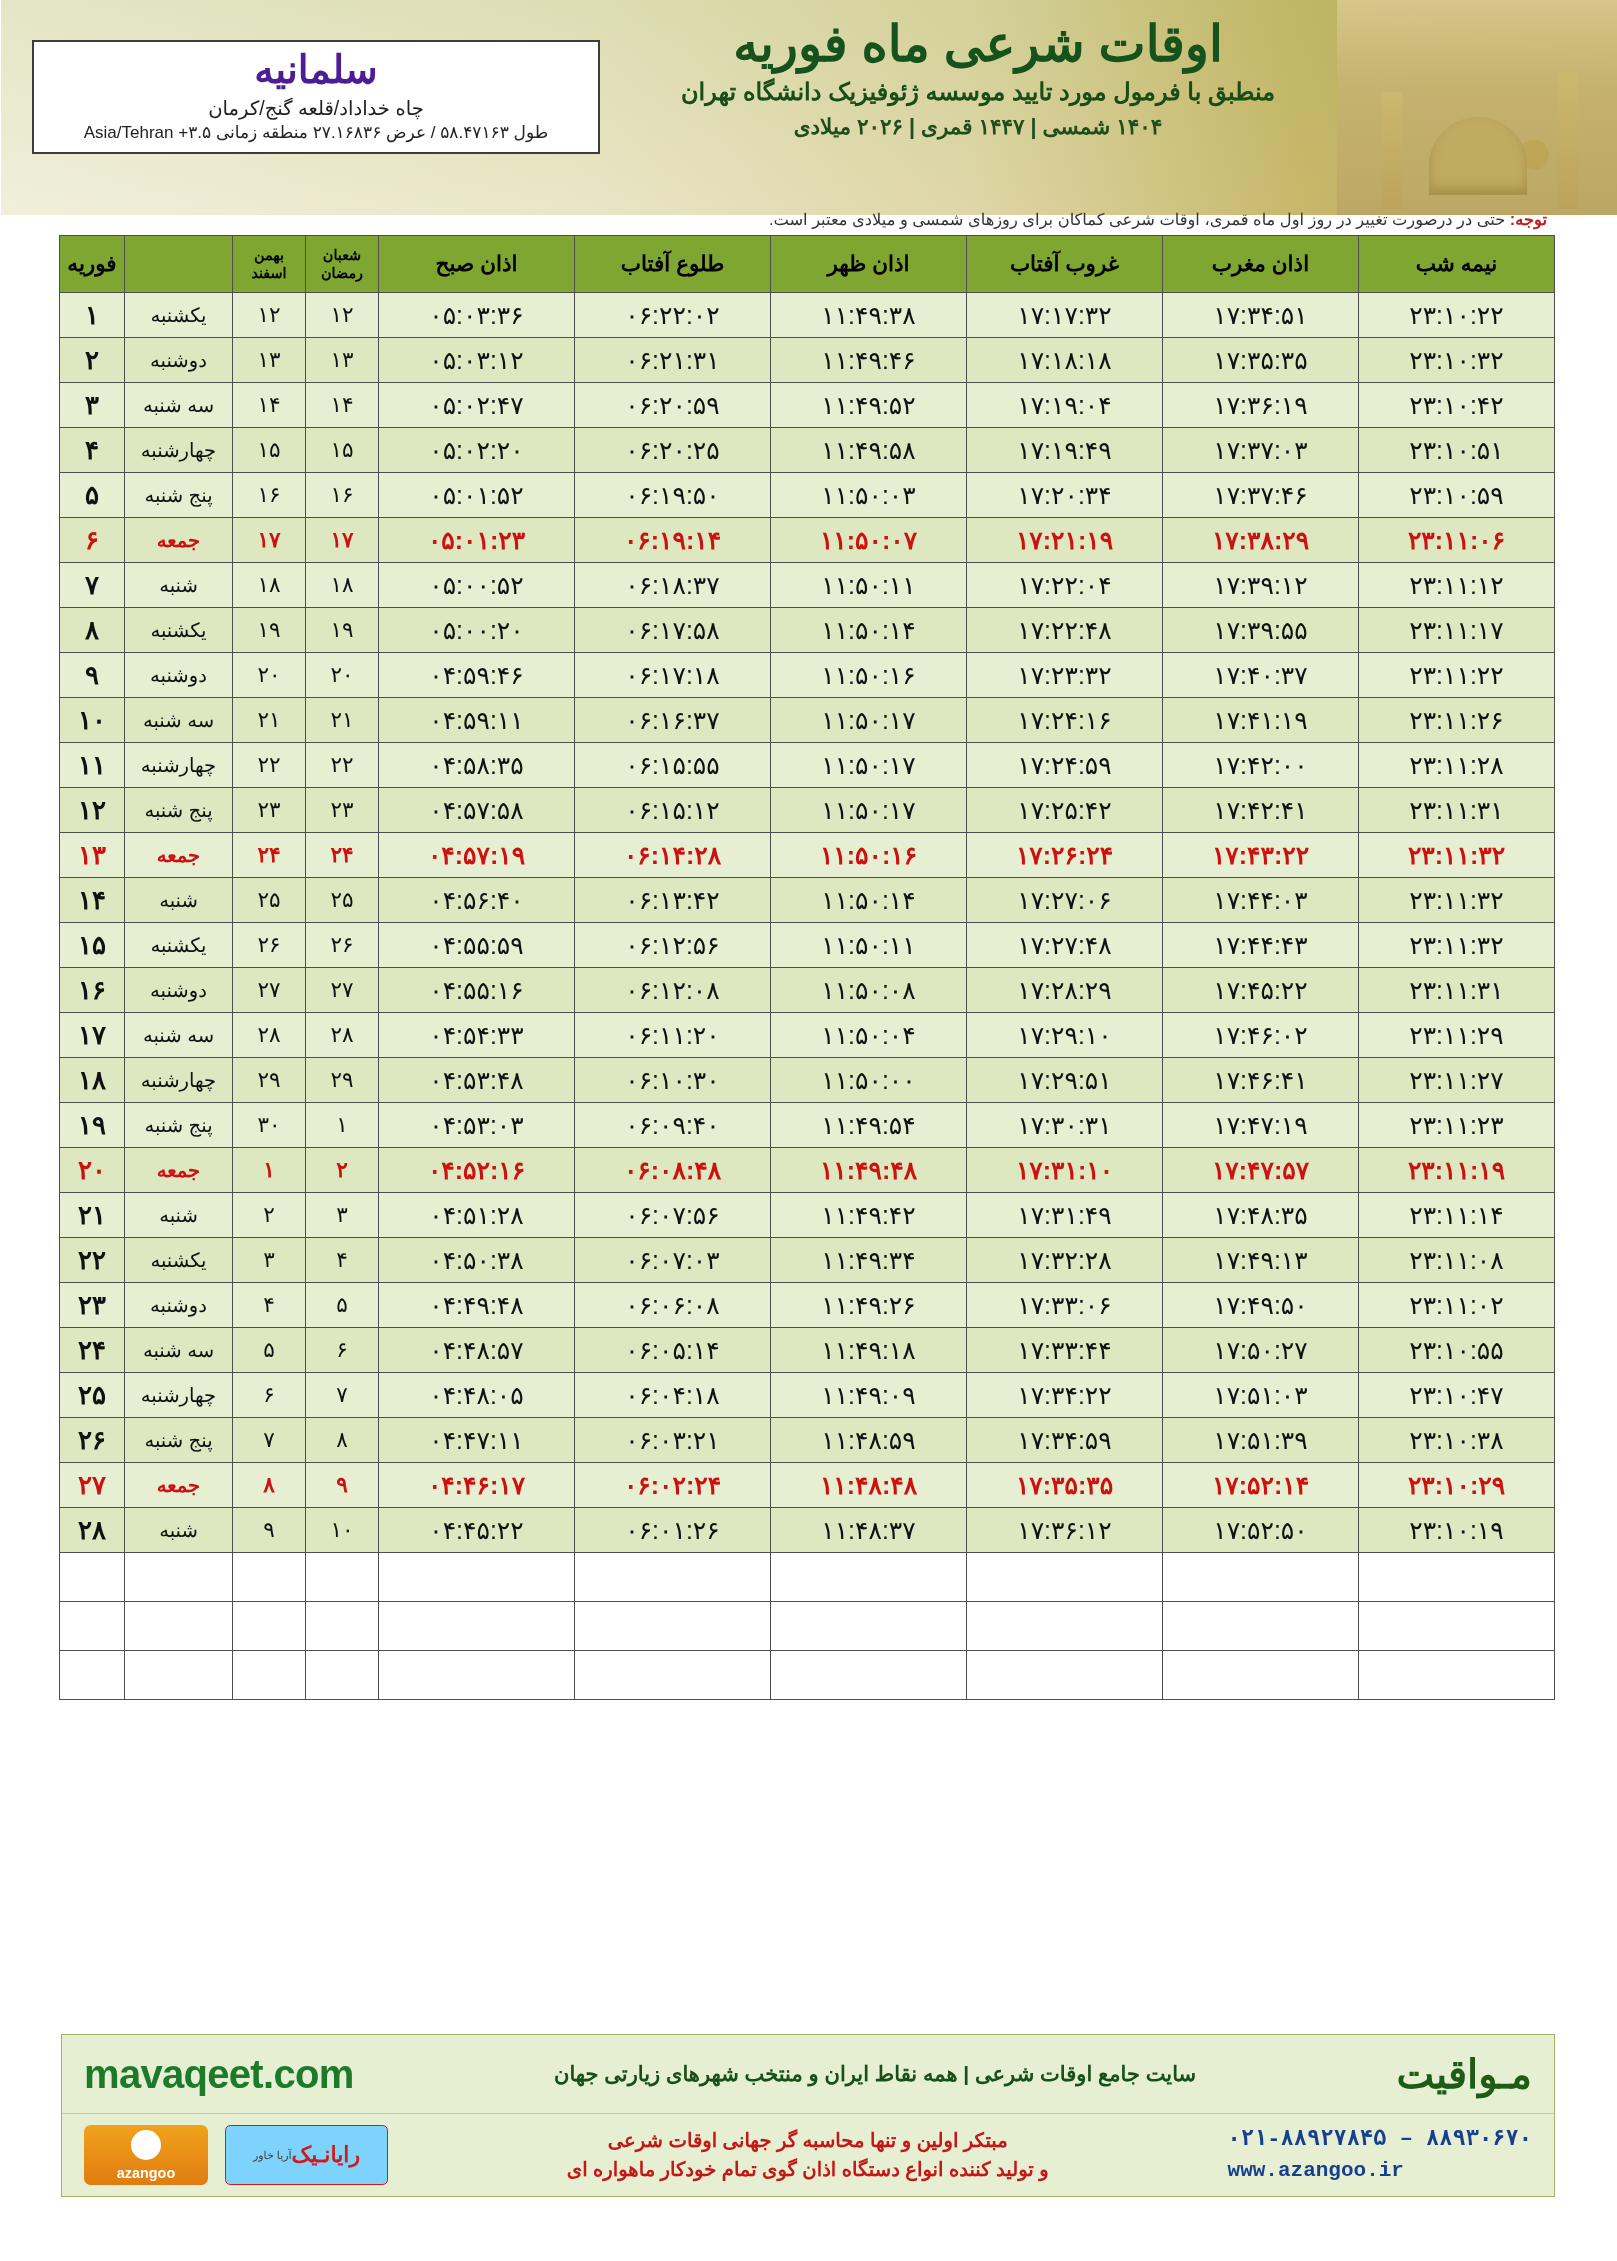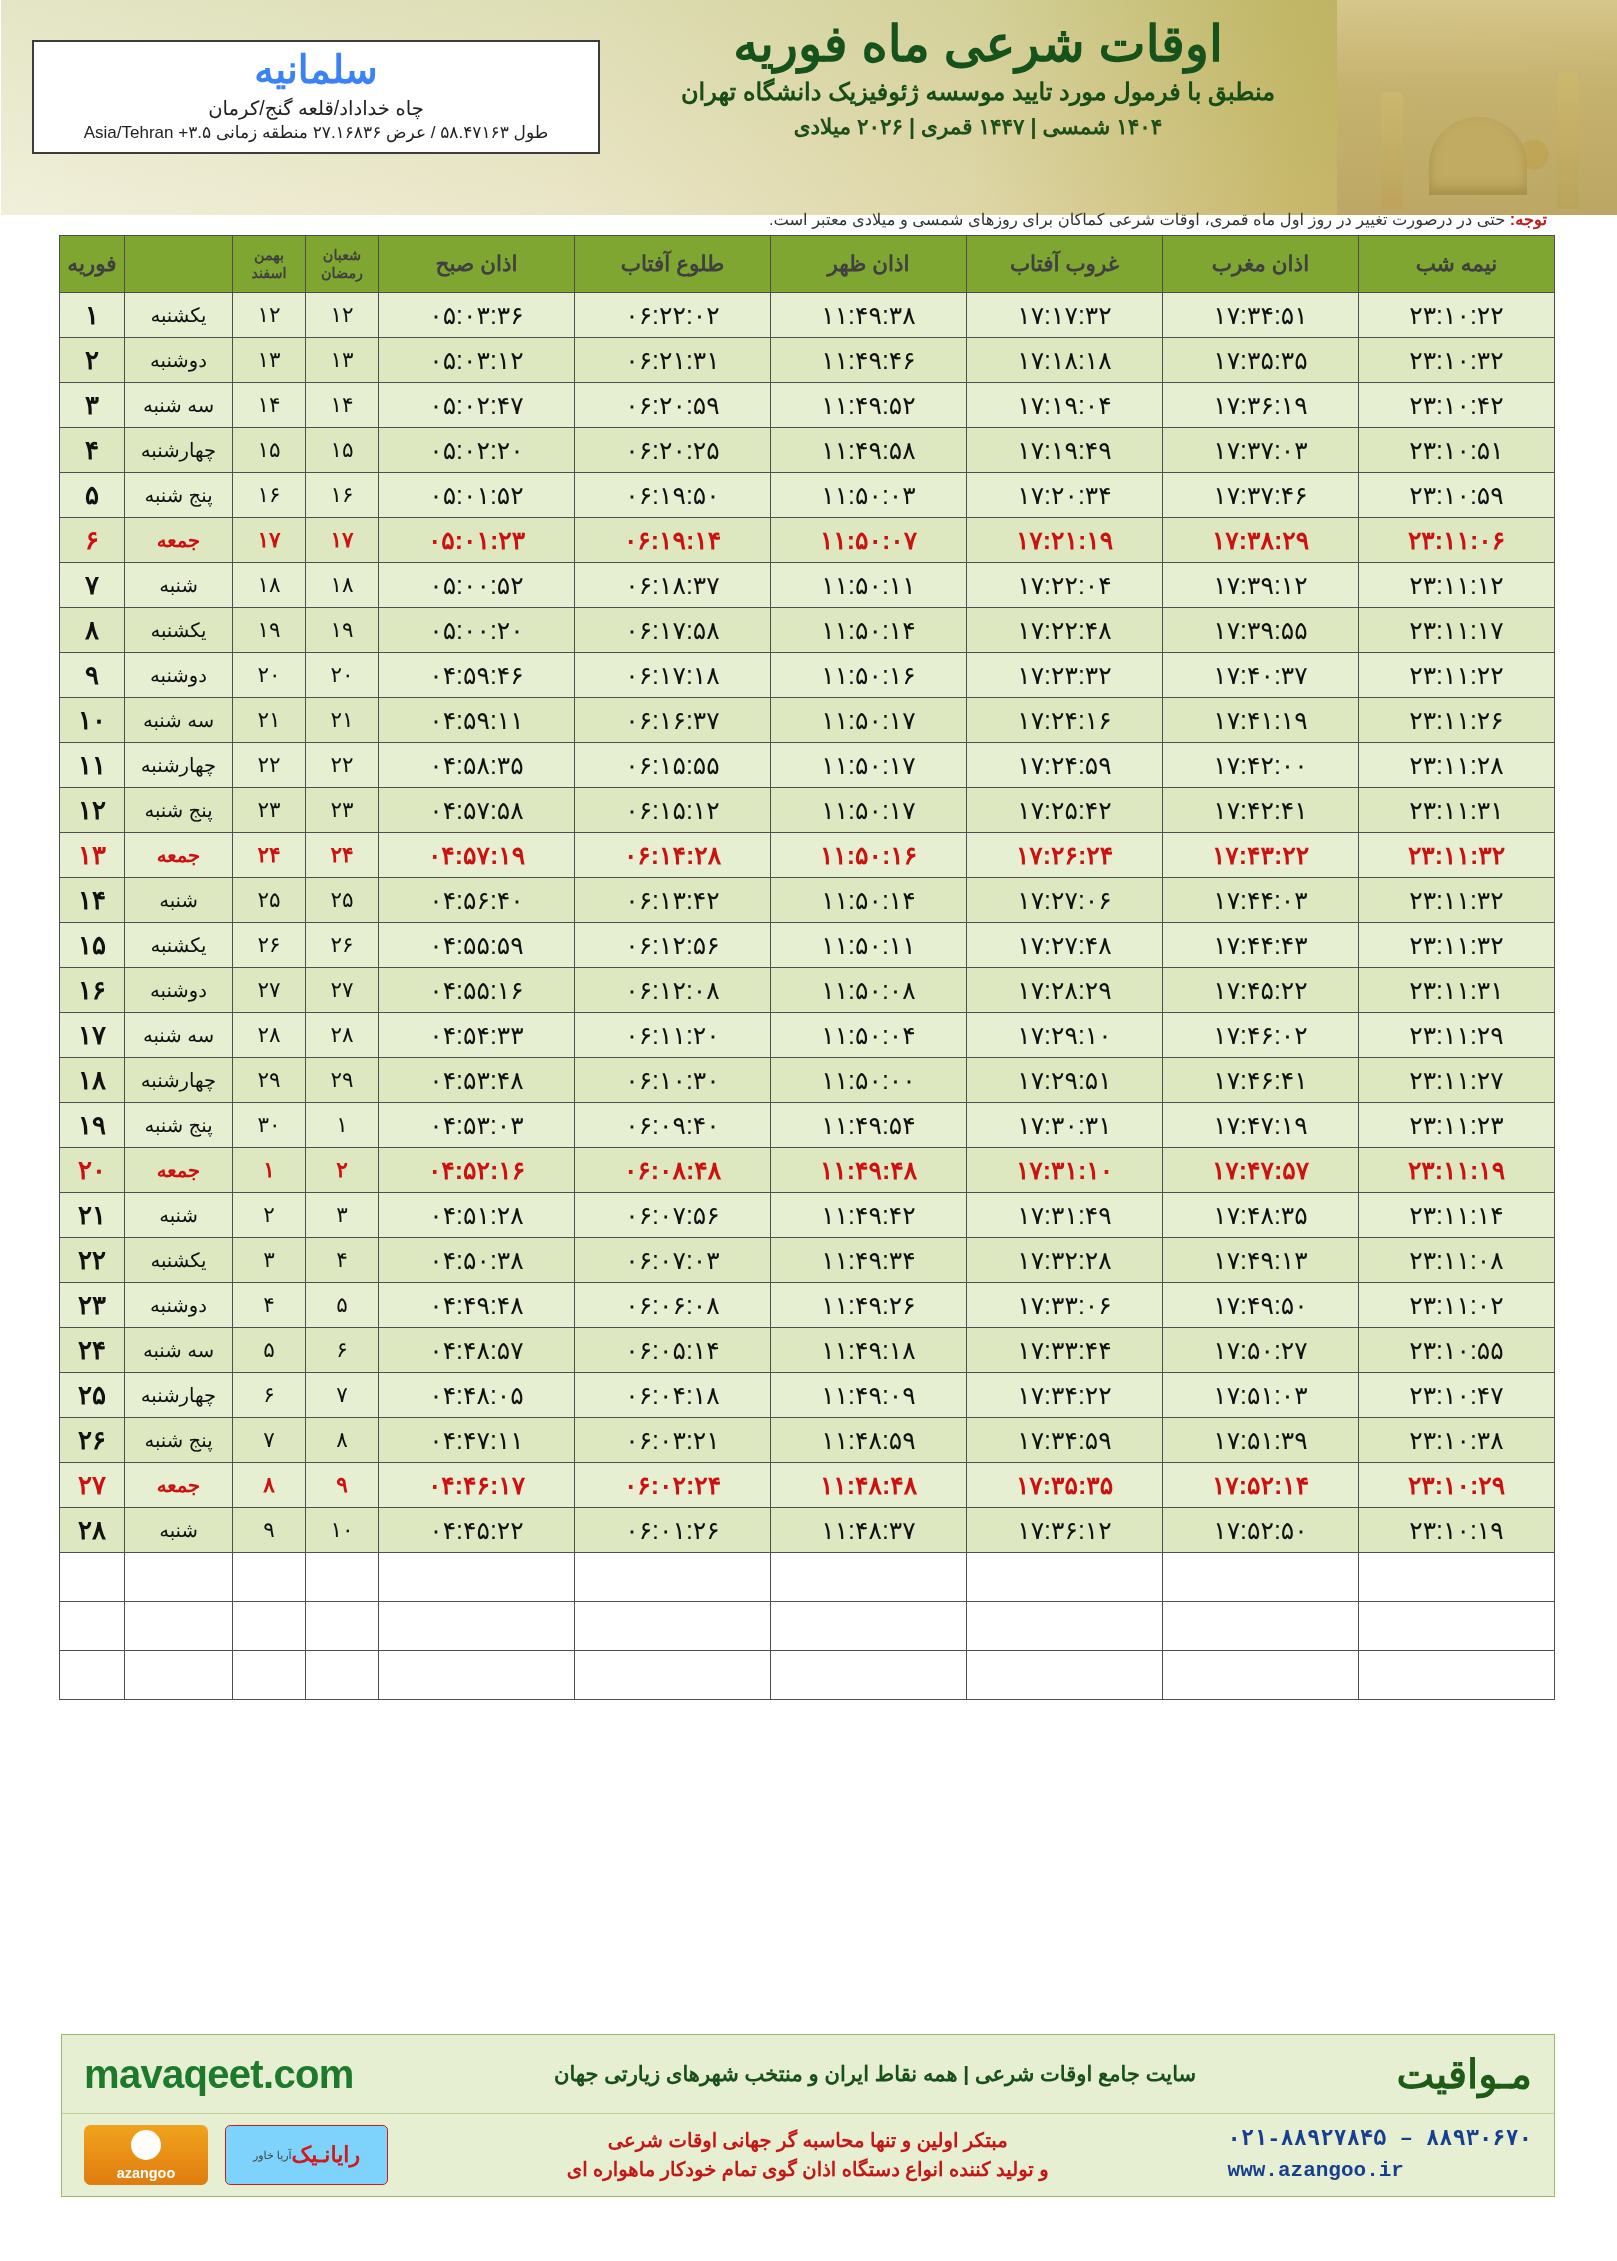--- a/index.html
+++ b/index.html
@@ -97,21 +97,21 @@
     width: 568px;
     background: #ffffff;
     border: 2px solid #3c3c3c;
     box-sizing: border-box;
     padding: 6.5px 11.7px 9px 11.7px;
     text-align: center;
   }
   .city-name {
     font-size: 39px;
     font-weight: bold;
-    color: #3b82f6;
+    color: #4c1d95;
     line-height: 1.1;
   }
   .city-sub {
     font-size: 19.6px;
     color: #222;
     margin-top: 5.2px;
   }
   .city-coords {
     font-size: 17px;
     color: #222;
@@ -148,21 +148,21 @@
     table-layout: fixed;
     direction: rtl;
   }
   table.times th, table.times td {
     border: 1.3px solid #4e4e4e;
     text-align: center;
     font-family: "Liberation Sans", sans-serif;
   }
   thead th {
     background: #7fa631;
-    color: #404040;
+    color: #000000;
     font-size: 21.5px;
     font-weight: bold;
     height: 56px;
     padding: 0;
     position: relative;
   }
   thead th.h-small {
     font-size: 14.4px;
     line-height: 1.25;
     background: #7fa631;

